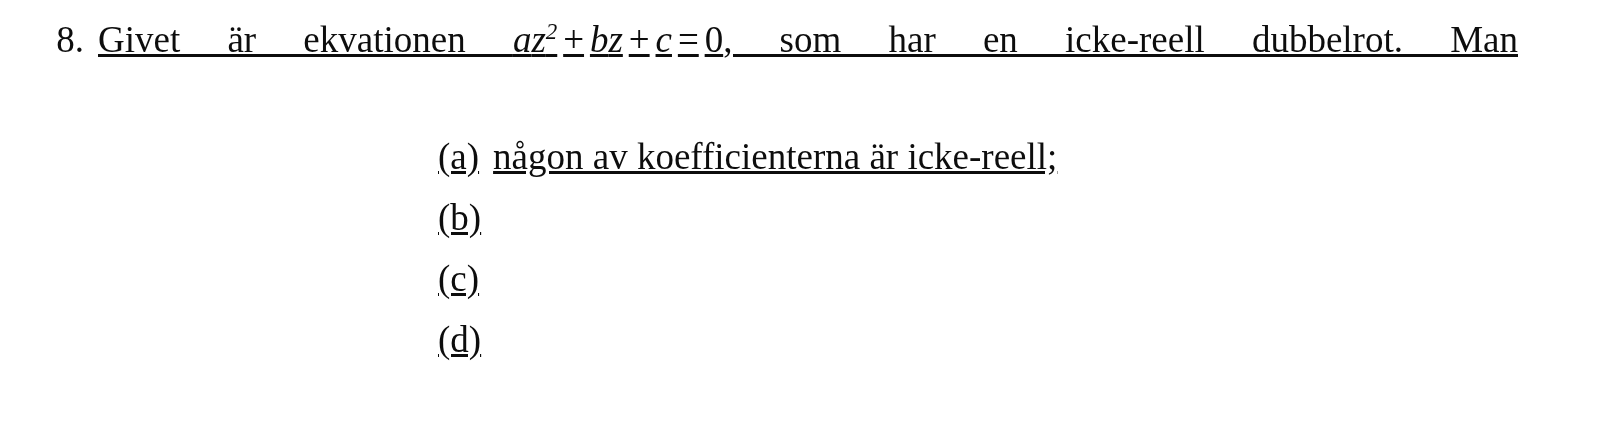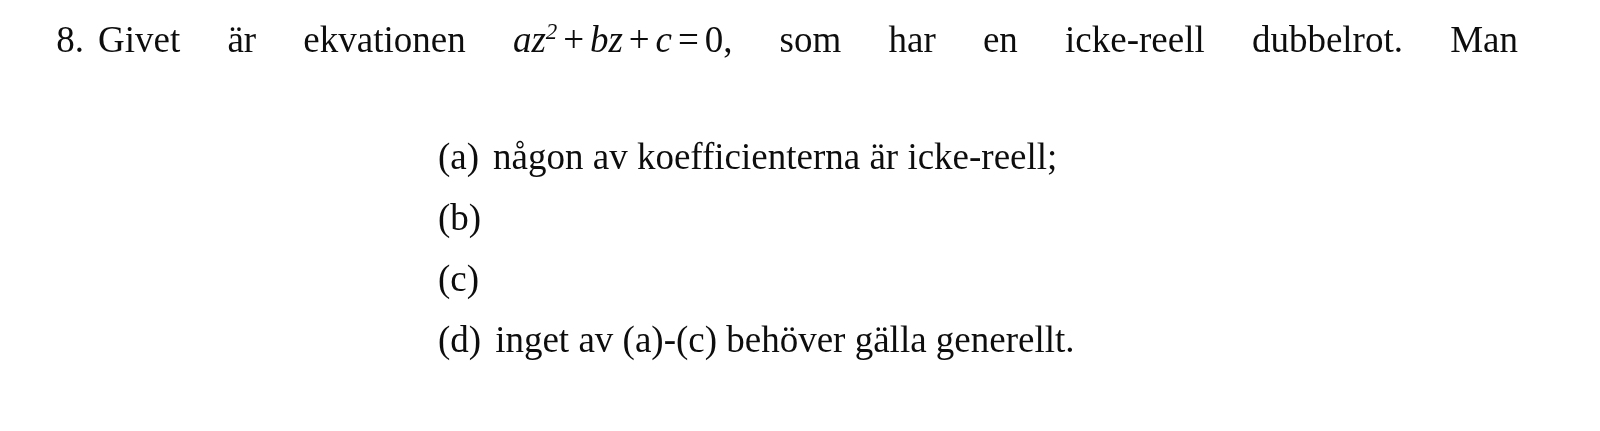--- a/index.html
+++ b/index.html
@@ -31,20 +31,21 @@
     width: 58px;
     flex: 0 0 58px;
     text-align: right;
     padding-right: 14px;
     box-sizing: border-box;
     white-space: nowrap;
   }
   .problem-body {
     flex: 1 1 auto;
     max-width: 1420px;
+    text-decoration: underline;
   }
   .stem {
     text-align: justify;
     text-justify: inter-word;
     word-spacing: 0.06em;
   }
   .stem .line1 {
     display: block;
     text-align: justify;
   }
@@ -123,20 +124,19 @@
         <div class="choice">
           <span class="choice-label">(b)</span>
         </div>
 
         <div class="choice">
           <span class="choice-label">(c)</span>
         </div>
 
         <div class="choice">
           <span class="choice-label">(d)</span>
-          <span class="choice-text">inget av (a)-(c) behöver gälla generellt.</span>
         </div>
 
       </div>
 
     </div>
   </div>
 </div>
 
 </body></html>

